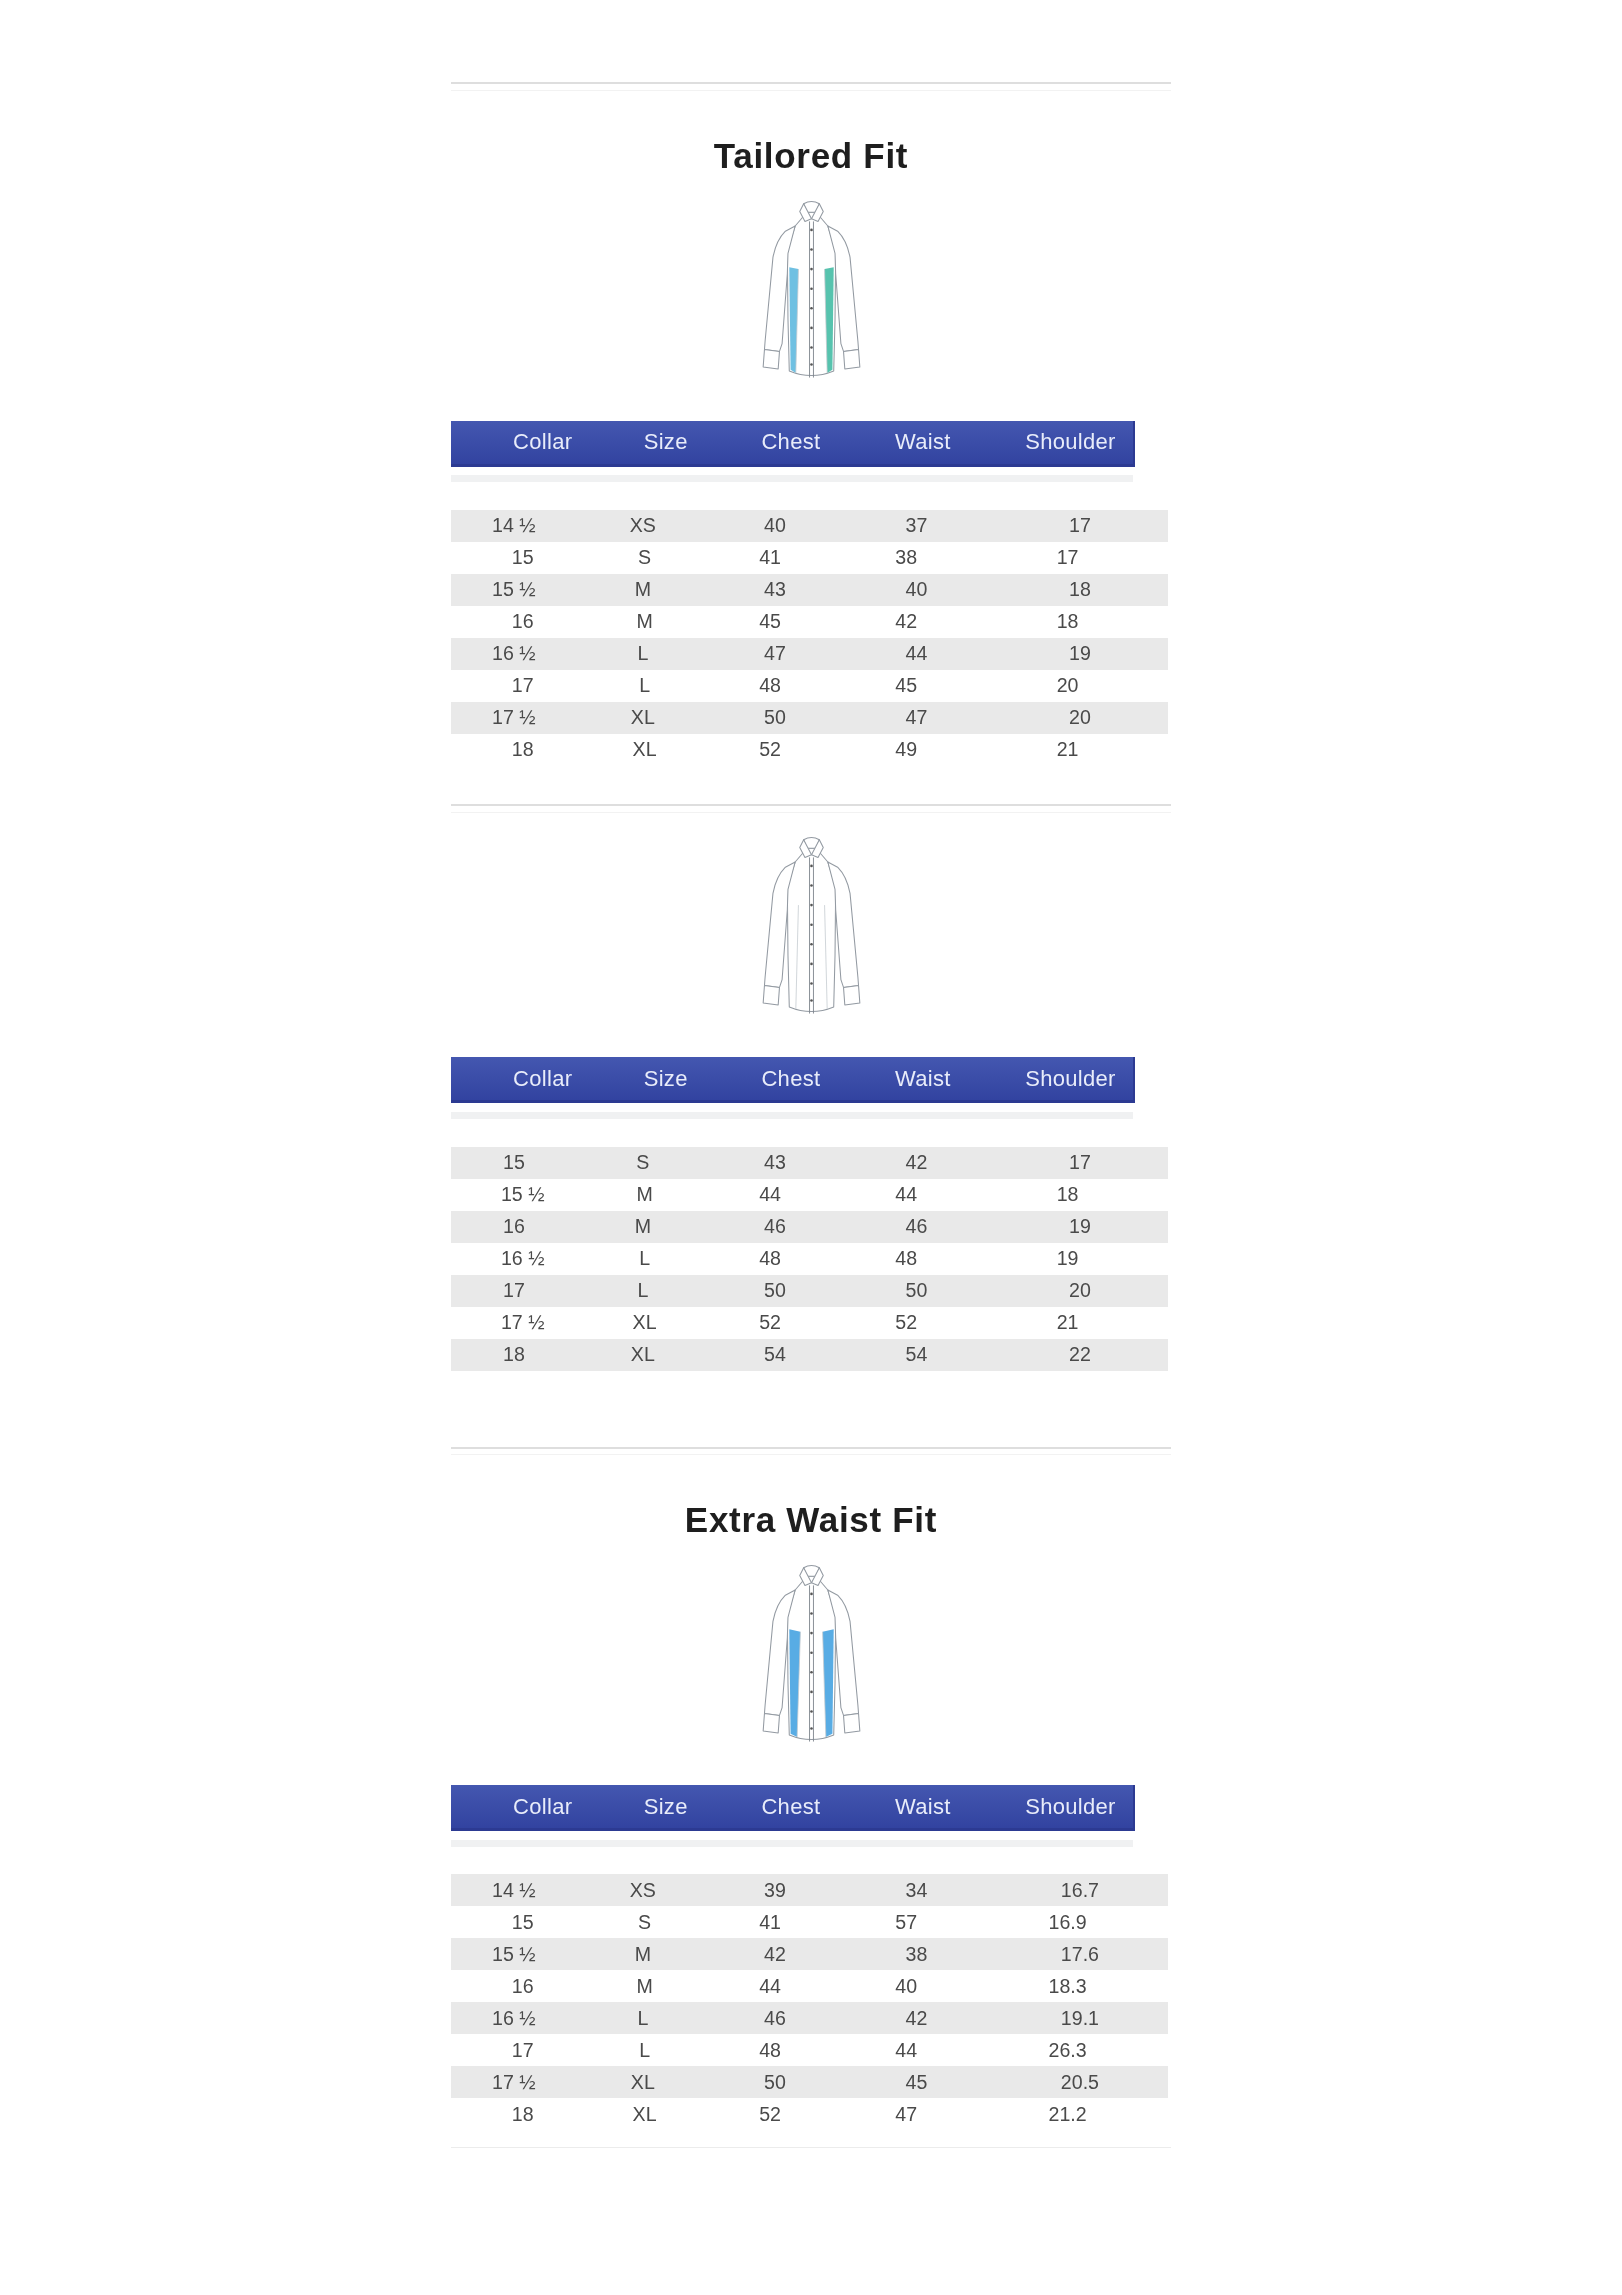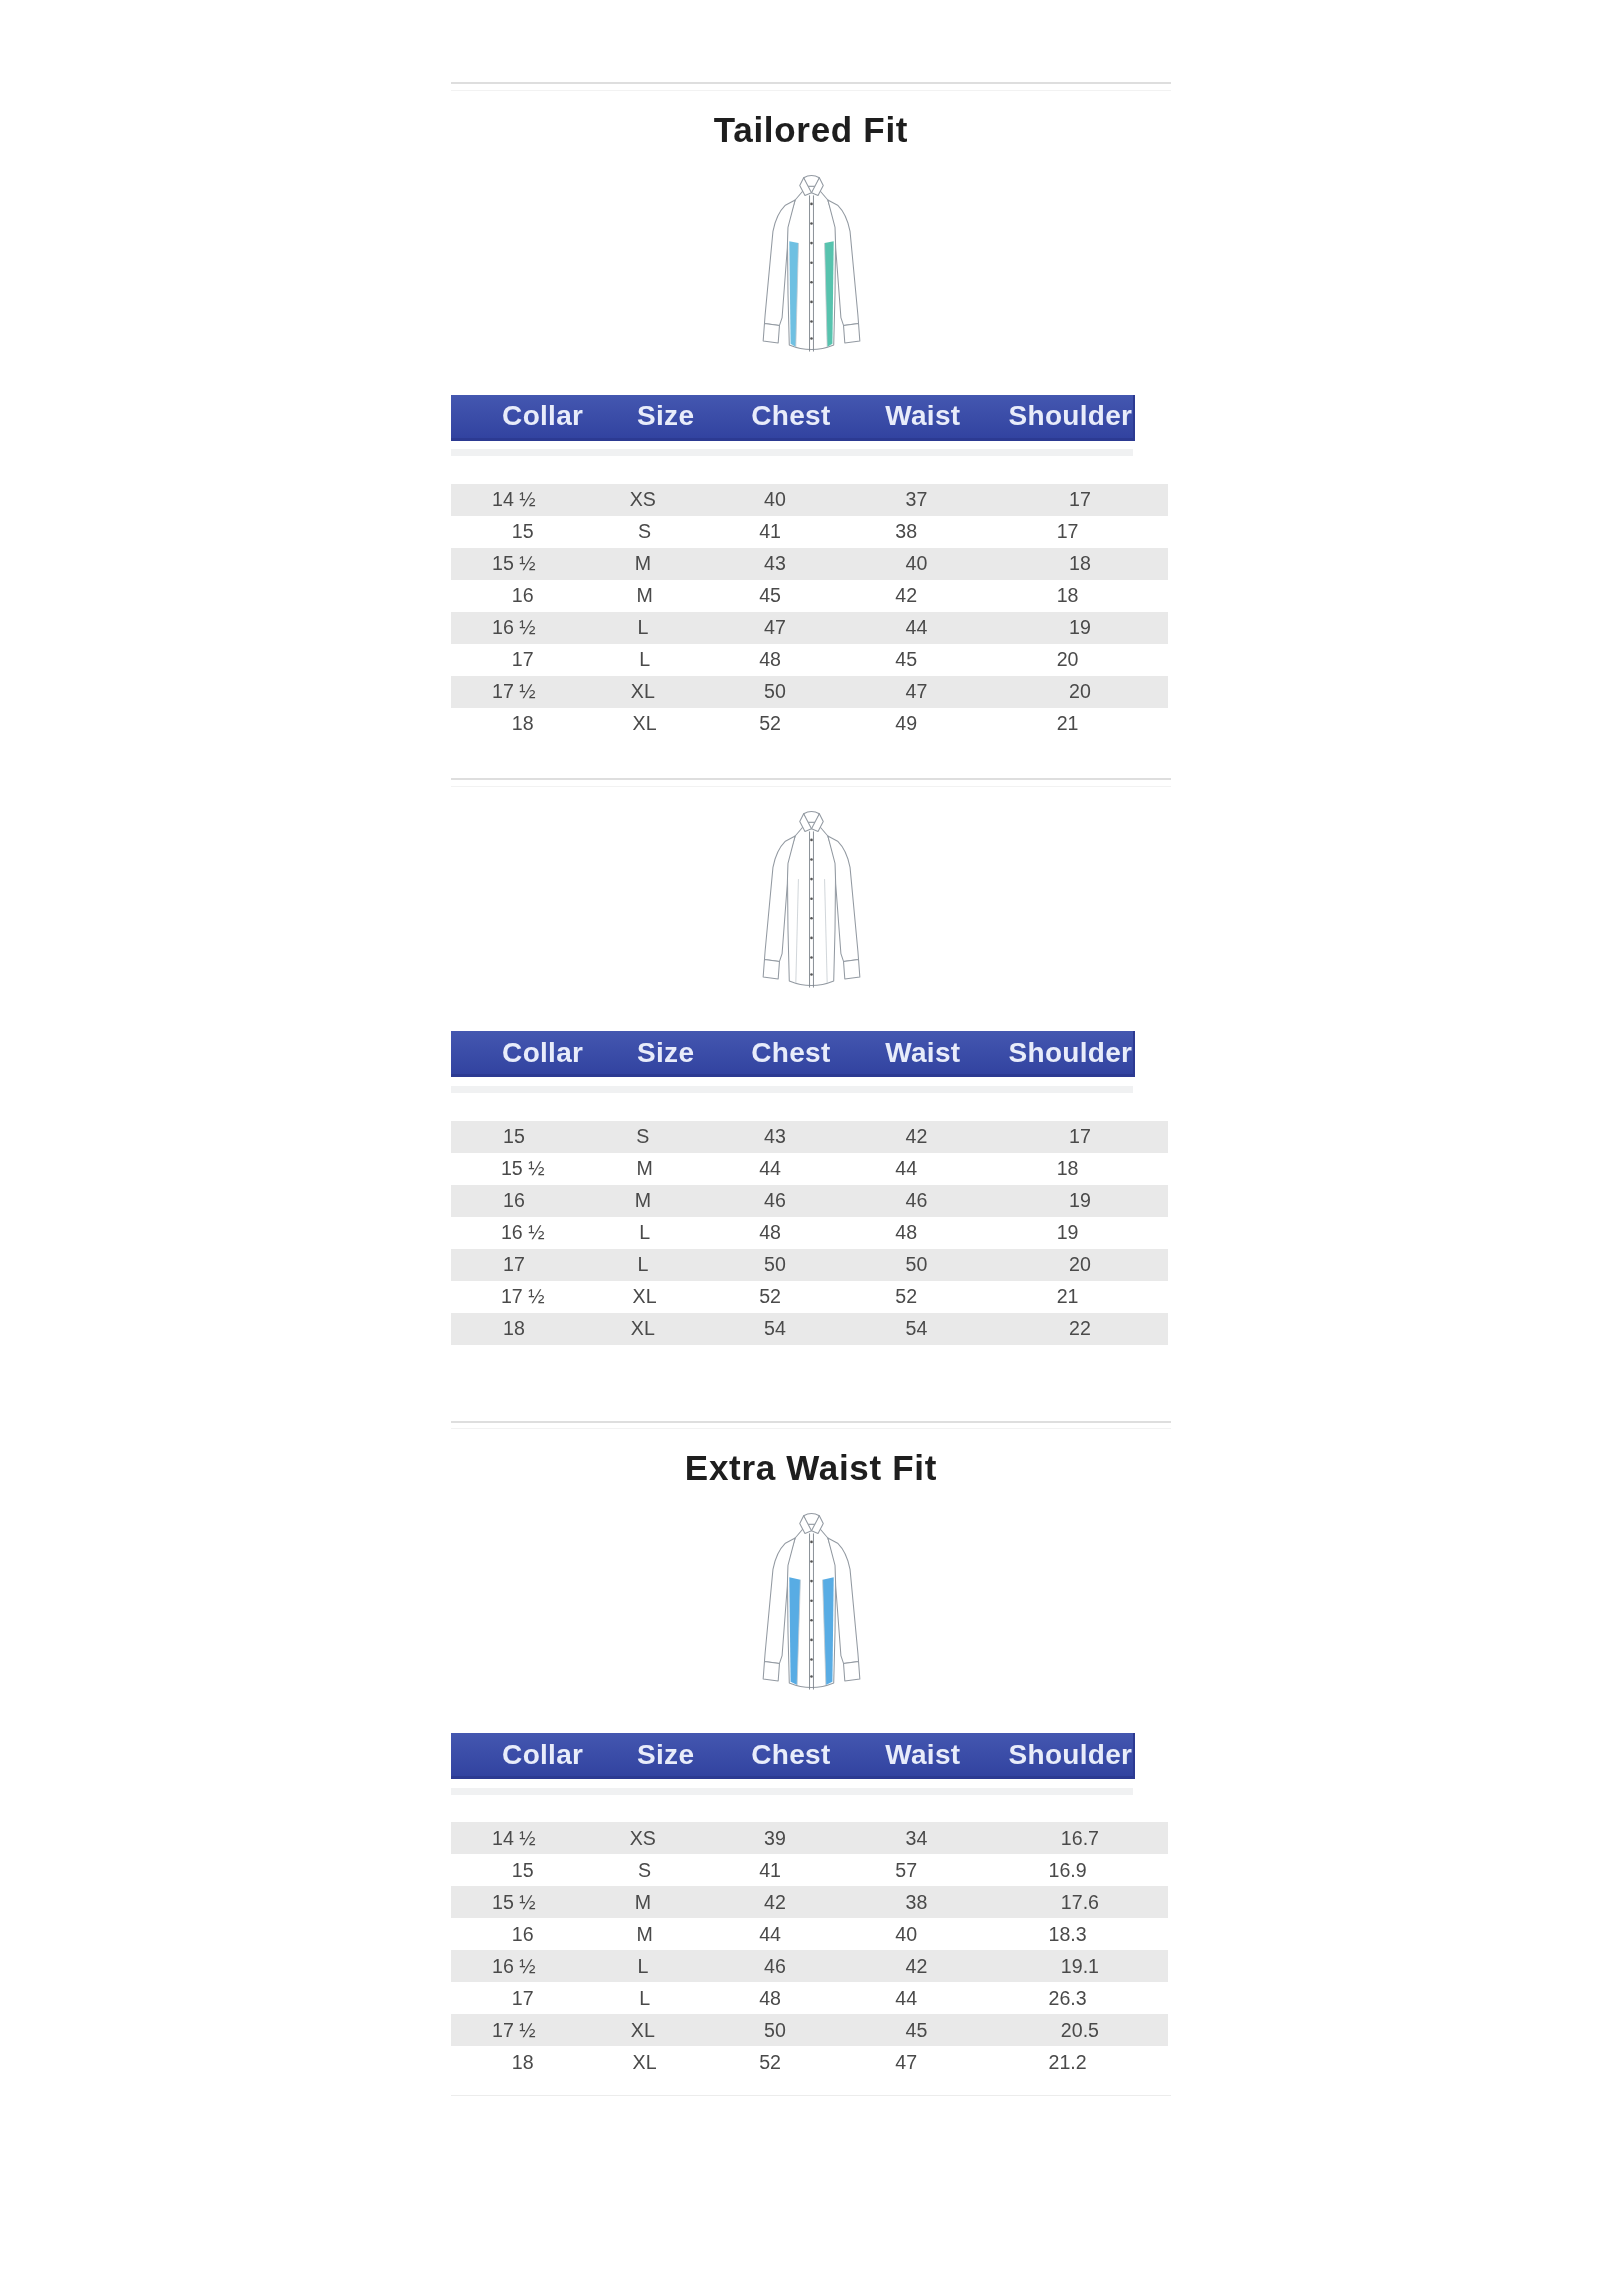--- a/index.html
+++ b/index.html
@@ -12,32 +12,32 @@
   .modal-header{display:flex;justify-content:space-between;align-items:flex-start;padding:0 33px 0 26px;}
   .modal-title{font-size:23px;font-weight:700;color:#3d454f;letter-spacing:0.3px;}
   .close-button{background:none;border:0;padding:0;cursor:pointer;}
   .close-x{font-size:22px;line-height:22px;color:#9aa0a6;font-weight:400;}
   .divider{height:5.9px;border-top:2px solid #dedede;border-bottom:1.3px solid #f2f2f2;}
   #header-divider{margin-top:26px;}
   #divider-1{margin-top:38px;}
   #divider-2{margin-top:76px;}
   #divider-3{margin-top:17px;border-top:1.3px solid #ececec;border-bottom:none;}
 
-  .section-title{margin:19px 0 0 0;text-align:center;font-size:35px;font-weight:700;color:#1e1e1e;letter-spacing:0.7px;}
+  .section-title{margin:45px 0 0 0;text-align:center;font-size:35px;font-weight:700;color:#1e1e1e;letter-spacing:0.7px;}
   .shirt{display:block;margin:15.7px auto 0 auto;width:171px;height:196px;}
   .ln{fill:#ffffff;stroke:#939aa2;stroke-width:1.6;stroke-linejoin:round;}
   .seam{fill:none;stroke:#c4cad0;stroke-width:1.2;}
   .placket{fill:none;stroke:#7e858d;stroke-width:1.4;}
   .btn-dot{fill:#555555;}
 
   .size-table{margin-top:33px;}
   .thead{display:flex;align-items:center;width:682px;height:43px;
     background:linear-gradient(#4457b0,#3243a0);
     border-bottom:3.3px solid #2c3a92;border-right:2.6px solid #2c3a92;}
-  .th{font-size:28px;font-weight:700;color:#e8ecfa;text-align:center;letter-spacing:0.3px;margin-left:47px;}
+  .th{font-size:22px;font-weight:400;color:#e8ecfa;text-align:center;letter-spacing:0.3px;margin-left:47px;}
   .band{margin-top:8.5px;width:682px;height:7.2px;background:#f0f1f2;}
   .tbody{margin-top:27.5px;}
   .trow{display:flex;align-items:center;width:717px;height:32px;}
   .trow.striped{background:#e9e9e9;gap:22px;}
   .cell{font-size:19.6px;color:#4a4a4a;text-align:center;}
   .col-collar{width:20%;}
   .col-size{width:14%;}
   .col-chest{width:21%;}
   .col-waist{width:17%;}
   .col-shoulder{width:28%;}

